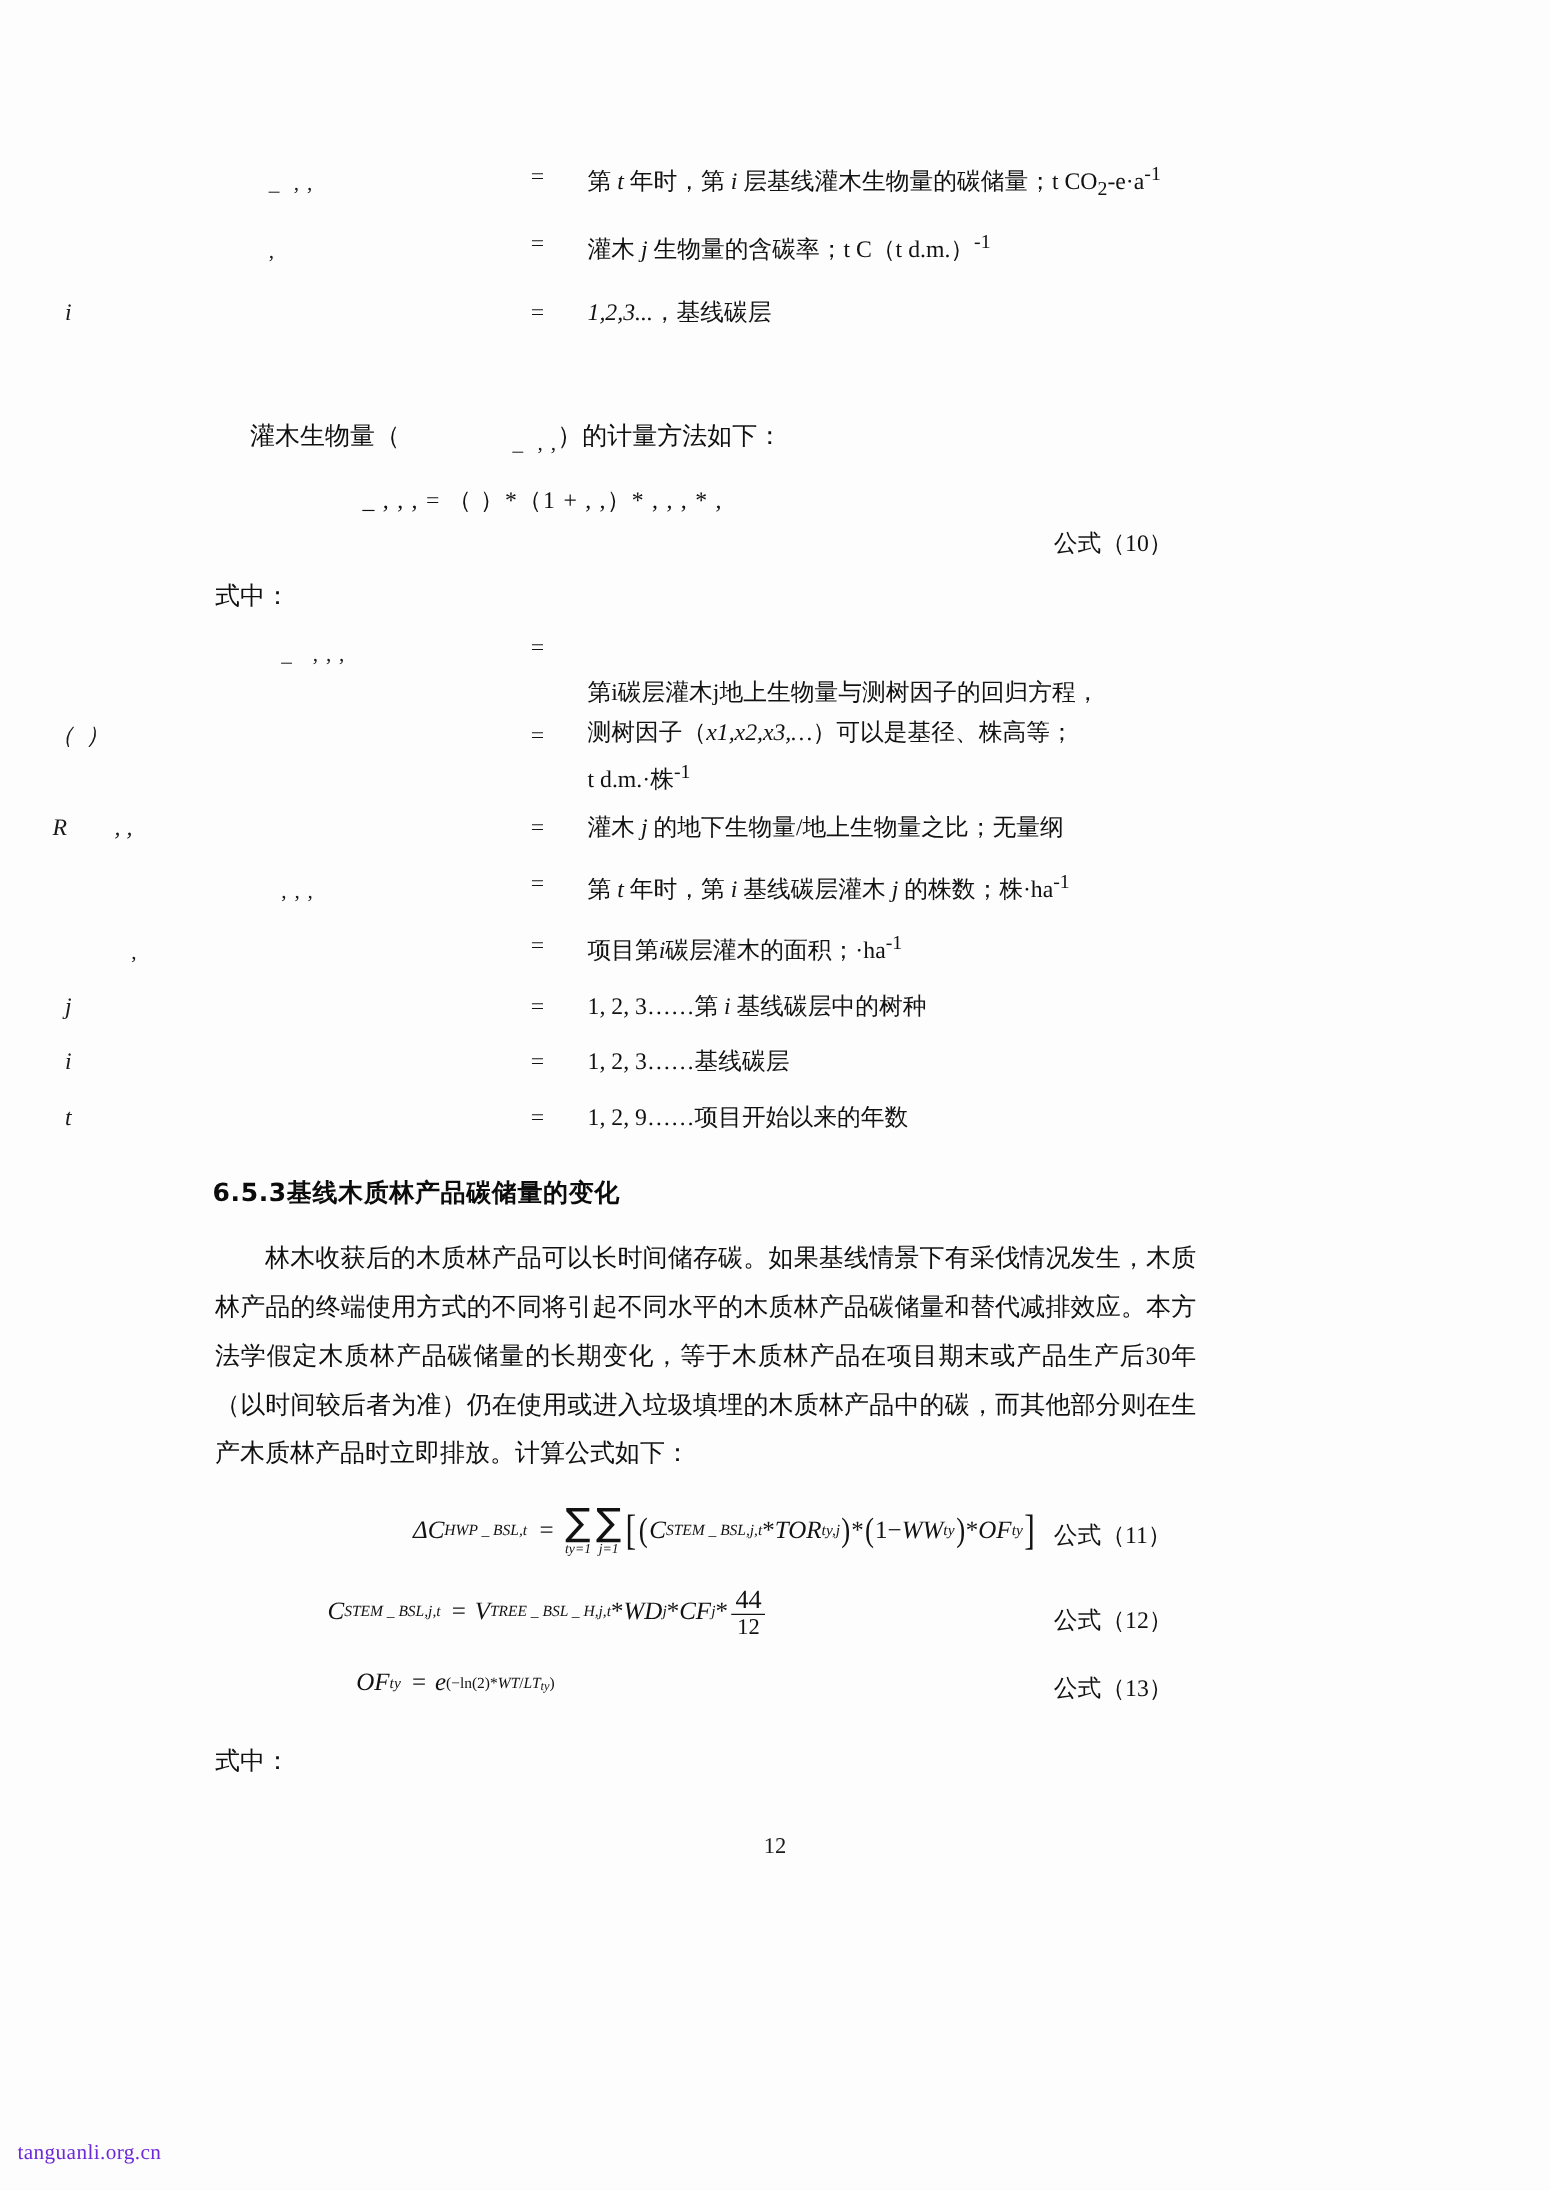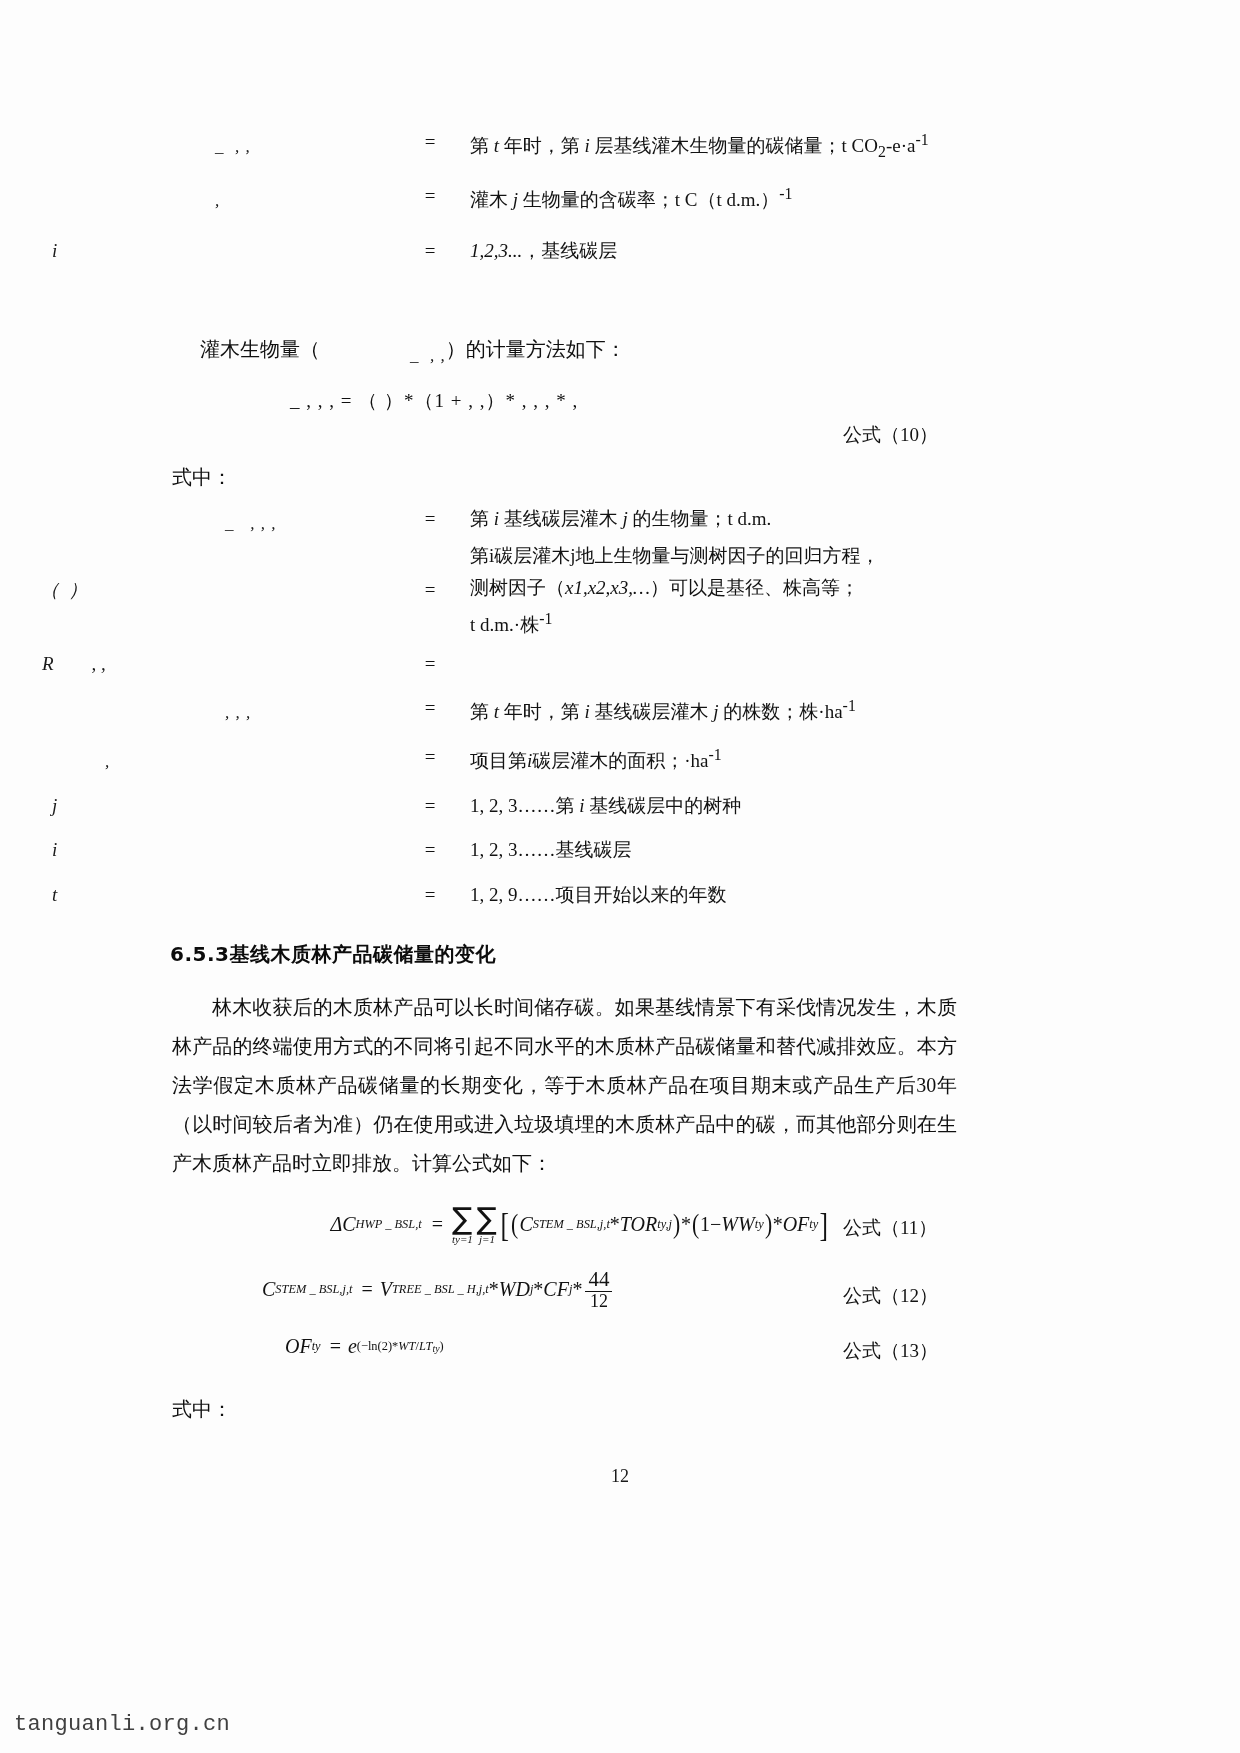--- a/index.html
+++ b/index.html
@@ -139,23 +139,23 @@
   
   .pagenum {
     position: absolute;
     width: 1240px;
     text-align: center;
     font-size: 18px;
     color: #1a1a1a;
   }
   .watermark {
     position: absolute;
-    font-family: Liberation Mono, monospace;
-    font-size: 22px;
-    color: #404040;
+    font-family: Liberation Serif, serif;
+    font-size: 17px;
+    color: #6d28d9;
     letter-spacing: 0.3px;
   }
 </style>
 </head>
 <body>
 
 <div class="page">
 
   <div class="deflist" style="top:128px;">
 
@@ -188,32 +188,32 @@
   </div>
   <div class="eqnum" style="top:422px; left:843px;">公式（10）</div>
 
   <div class="para" style="top:458px; left:172px;">式中：</div>
 
   <div class="deflist" style="top:505px;">
 
     <div class="defrow" style="margin-bottom:6px;">
       <div class="sym low" style="padding-left:225px;">_   , , ,</div>
       <div class="eq">=</div>
-      <div class="desc">第 <i>i</i> 基线碳层灌木 <i>j</i> 的生物量；t d.m.</div>
     </div>
 
     <div class="defrow" style="margin-bottom:8px;">
       <div class="sym" style="padding-left:40px; position:relative; top:36px;">（  ）</div>
       <div class="eq" style="position:relative; top:36px;">=</div>
       <div class="desc" style="line-height:1.73;">第i碳层灌木j地上生物量与测树因子的回归方程，<br>测树因子（<i>x1,x2,x3,…</i>）可以是基径、株高等；<br>t d.m.·株<sup>-1</sup></div>
     </div>
 
     <div class="defrow" style="margin-bottom:16px;">
       <div class="sym" style="padding-left:42px; font-size:19px; letter-spacing:0px;">R        , ,</div>
       <div class="eq">=</div>
+      <div class="desc">灌木 <i>j</i> 的地下生物量/地上生物量之比；无量纲</div>
     </div>
 
     <div class="defrow" style="margin-bottom:16px;">
       <div class="sym low" style="padding-left:225px;">, , ,</div>
       <div class="eq">=</div>
       <div class="desc">第 <i>t</i> 年时，第 <i>i</i> 基线碳层灌木 <i>j</i> 的株数；株·ha<sup>-1</sup></div>
     </div>
 
     <div class="defrow" style="margin-bottom:16px;">
       <div class="sym low" style="padding-left:105px;">,</div>

